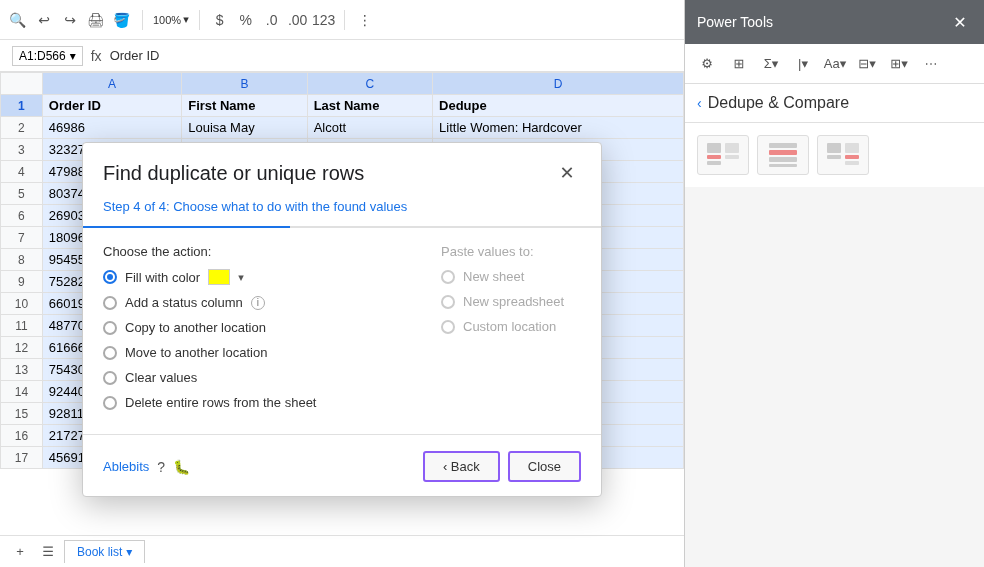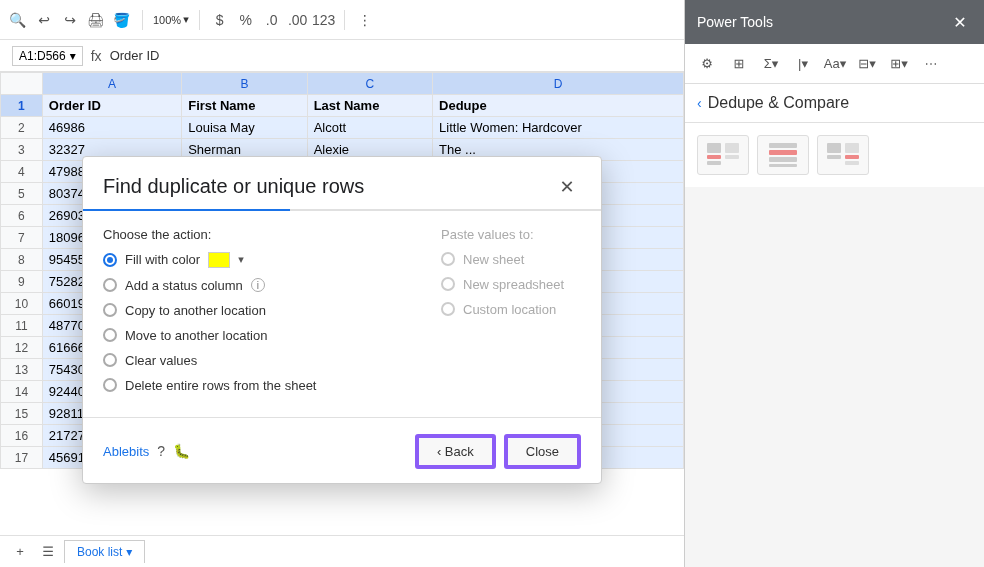--- a/index.html
+++ b/index.html
@@ -76,21 +76,21 @@
     .color-dropdown { font-size: 11px; color: #555; cursor: pointer; }
     .info-icon { width: 14px; height: 14px; border-radius: 50%; border: 1px solid #aaa; display: inline-flex; align-items: center; justify-content: center; font-size: 10px; color: #777; flex-shrink: 0; }
     .paste-section { min-width: 140px; }
     .paste-title { font-size: 13px; font-weight: 500; color: #aaa; margin-bottom: 10px; }
     .paste-item { display: flex; align-items: center; gap: 8px; margin-bottom: 10px; font-size: 13px; color: #aaa; }
     .dialog-footer { display: flex; align-items: center; padding: 16px 20px 14px; border-top: 1px solid #e0e0e0; margin-top: 14px; }
     .footer-logo { font-size: 13px; color: #1a73e8; font-weight: 500; }
     .footer-icons { display: flex; gap: 8px; margin-left: 8px; color: #555; }
     .footer-icons span { font-size: 14px; cursor: pointer; }
     .footer-buttons { margin-left: auto; display: flex; gap: 8px; }
-    .btn { padding: 6px 18px; border-radius: 3px; font-size: 13px; cursor: pointer; border: 4px solid #8b5cf6; background: #f8f8f8; color: #333; }
+    .btn { padding: 6px 18px; border-radius: 3px; font-size: 13px; cursor: pointer; border: 2px solid #8b5cf6; background: #f8f8f8; color: #333; }
     .btn-primary { background: #1a73e8; color: #fff; border-color: #1a73e8; display: flex; align-items: center; gap: 4px; }
 
     .sheet-content { display: flex; flex: 1; overflow: hidden; position: relative; }
     .left-sheet { flex: 1; display: flex; flex-direction: column; overflow: hidden; }
   </style>
 </head>
 <body>
 
 <div class="spreadsheet-area">
 
@@ -272,20 +272,24 @@
         </div>
       </div>
     </div>
 
     <div class="dialog-overlay">
       <div class="dialog">
         <div class="dialog-header">
           <span class="dialog-title">Find duplicate or unique rows</span>
           <span class="dialog-close">✕</span>
         </div>
+        <div class="dialog-subtitle">
+          <span>Step 4 of 4:</span>
+          <span> <span style="color:#1a73e8">Choose what to do with the found values</span></span>
+        </div>
         <div class="dialog-divider"></div>
         <div class="dialog-body">
 
           <div class="action-section">
             <div class="action-title">Choose the action:</div>
 
             <div class="action-item">
               <div class="radio-btn filled"></div>
               <span>Fill with color</span>
               <span class="color-swatch"></span>

